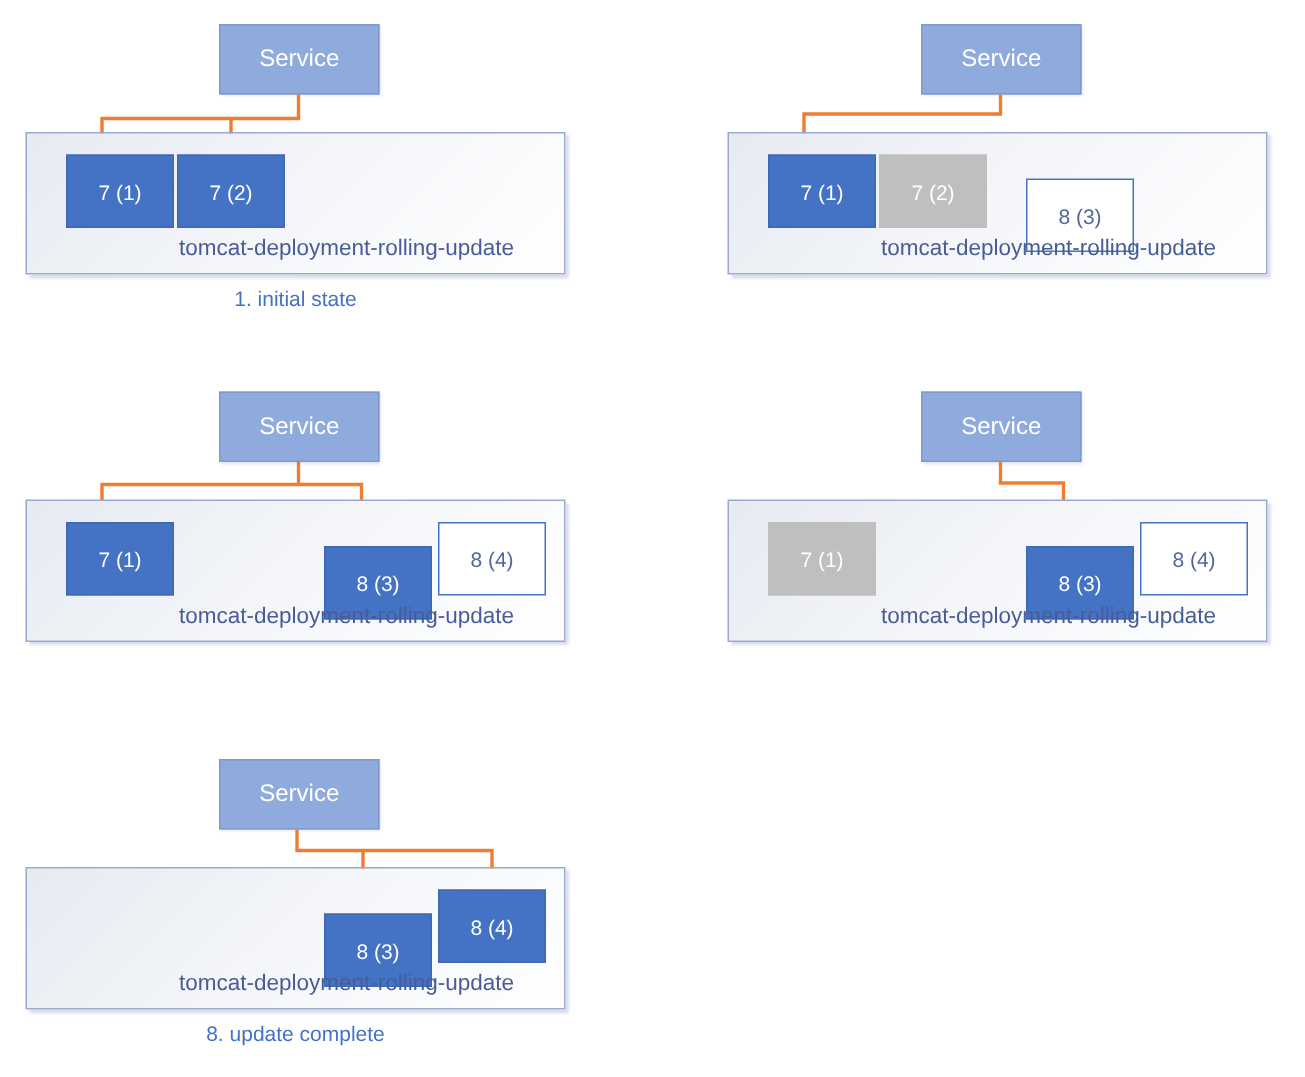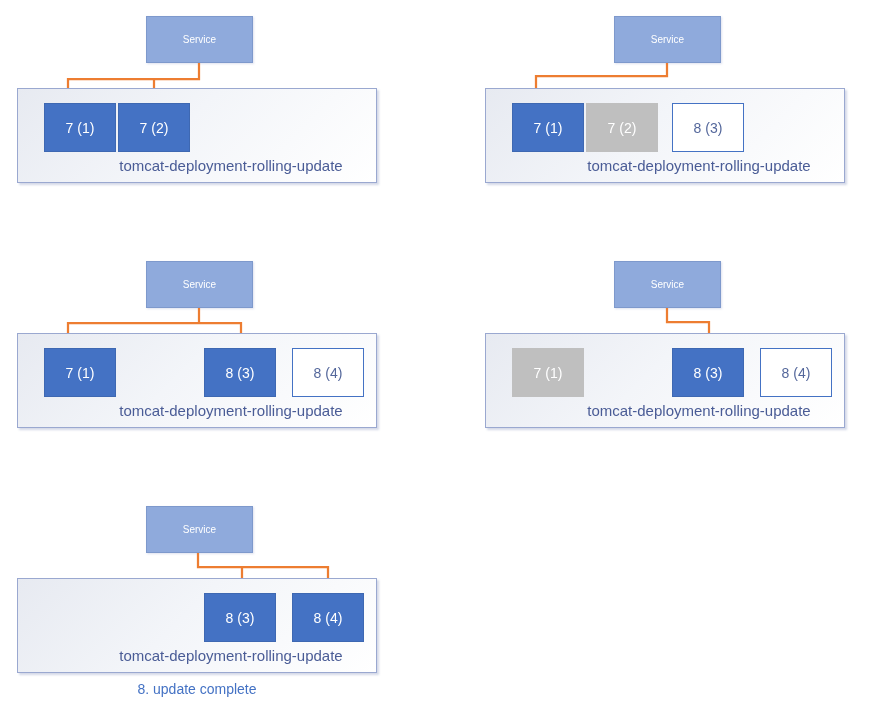--- a/index.html
+++ b/index.html
@@ -11,37 +11,37 @@
   .panel{position:absolute;width:435px;height:230px;}
   .panel.p1{left:0;top:0;}
   .panel.p2{left:468px;top:0;}
   .panel.p3{left:0;top:245px;}
   .panel.p4{left:468px;top:245px;}
   .panel.p5{left:0;top:490px;}
 
   .service{
     position:absolute;left:146px;top:16px;width:107px;height:47px;
     background:#8FAADC;border:1px solid #7E99CC;box-sizing:border-box;
-    color:#ffffff;font-size:10px;
+    color:#ffffff;font-size:16px;
     display:flex;align-items:center;justify-content:center;
     box-shadow:1px 1px 2px rgba(160,170,205,0.35);
   }
   .arrows{position:absolute;left:0;top:0;width:435px;height:220px;pointer-events:none;}
 
   .deploy-box{
     position:absolute;left:17px;top:88px;width:360px;height:95px;
     box-sizing:border-box;border:1px solid #9AA8D0;
     background:linear-gradient(135deg,#e7eaf1 0%,#f3f5f9 45%,#ffffff 100%);
     box-shadow:2px 2px 2px rgba(160,170,205,0.45);
   }
   .pod{
     position:absolute;top:103px;width:72px;height:49px;box-sizing:border-box;
     display:flex;align-items:center;justify-content:center;font-size:14px;
   }
-  .slot1{left:44px;} .slot2{left:118px;} .slot3{left:204px;} .slot4{left:292px;}
+  .slot1{left:44px;} .slot2{left:118px;} .slot3{left:216px;margin-top:16px;} .slot4{left:292px;}
   .pod.active{background:#4472C4;border:1px solid #3E68B2;color:#ffffff;}
   .pod.terminated{background:#BFBFBF;border:1px solid #BFBFBF;color:#ffffff;}
   .pod.creating{background:#ffffff;border:1.5px solid #4472C4;color:#54679B;}
 
   .deploy-label{
     position:absolute;left:17px;top:157px;width:428px;
     text-align:center;color:#4A5C96;font-size:15px;
   }
   .caption{
     position:absolute;left:17px;top:191px;width:360px;
@@ -55,20 +55,21 @@
   <div class="service">Service</div>
   <svg class="arrows" viewBox="0 0 435 220">
     <path d="M199,63 V79 H68 V92 M154,79 V92" fill="none" stroke="#ED7D31" stroke-width="2.25"></path>
     <path d="M62.5,92.5 L73.5,92.5 L68,104 Z" fill="#ED7D31"></path>
     <path d="M148.5,92.5 L159.5,92.5 L154,104 Z" fill="#ED7D31"></path>
   </svg>
   <div class="deploy-box"></div>
   <div class="pod active slot1">7 (1)</div>
   <div class="pod active slot2">7 (2)</div>
   <div class="deploy-label">tomcat-deployment-rolling-update</div>
+  <div class="caption">1. initial state</div>
 </div>
 
 <div class="panel p2">
   <div class="service">Service</div>
   <svg class="arrows" viewBox="0 0 435 220">
     <path d="M199,63 V76 H68 V92" fill="none" stroke="#ED7D31" stroke-width="2.25"></path>
     <path d="M62.5,92.5 L73.5,92.5 L68,104 Z" fill="#ED7D31"></path>
   </svg>
   <div class="deploy-box"></div>
   <div class="pod active slot1">7 (1)</div>

